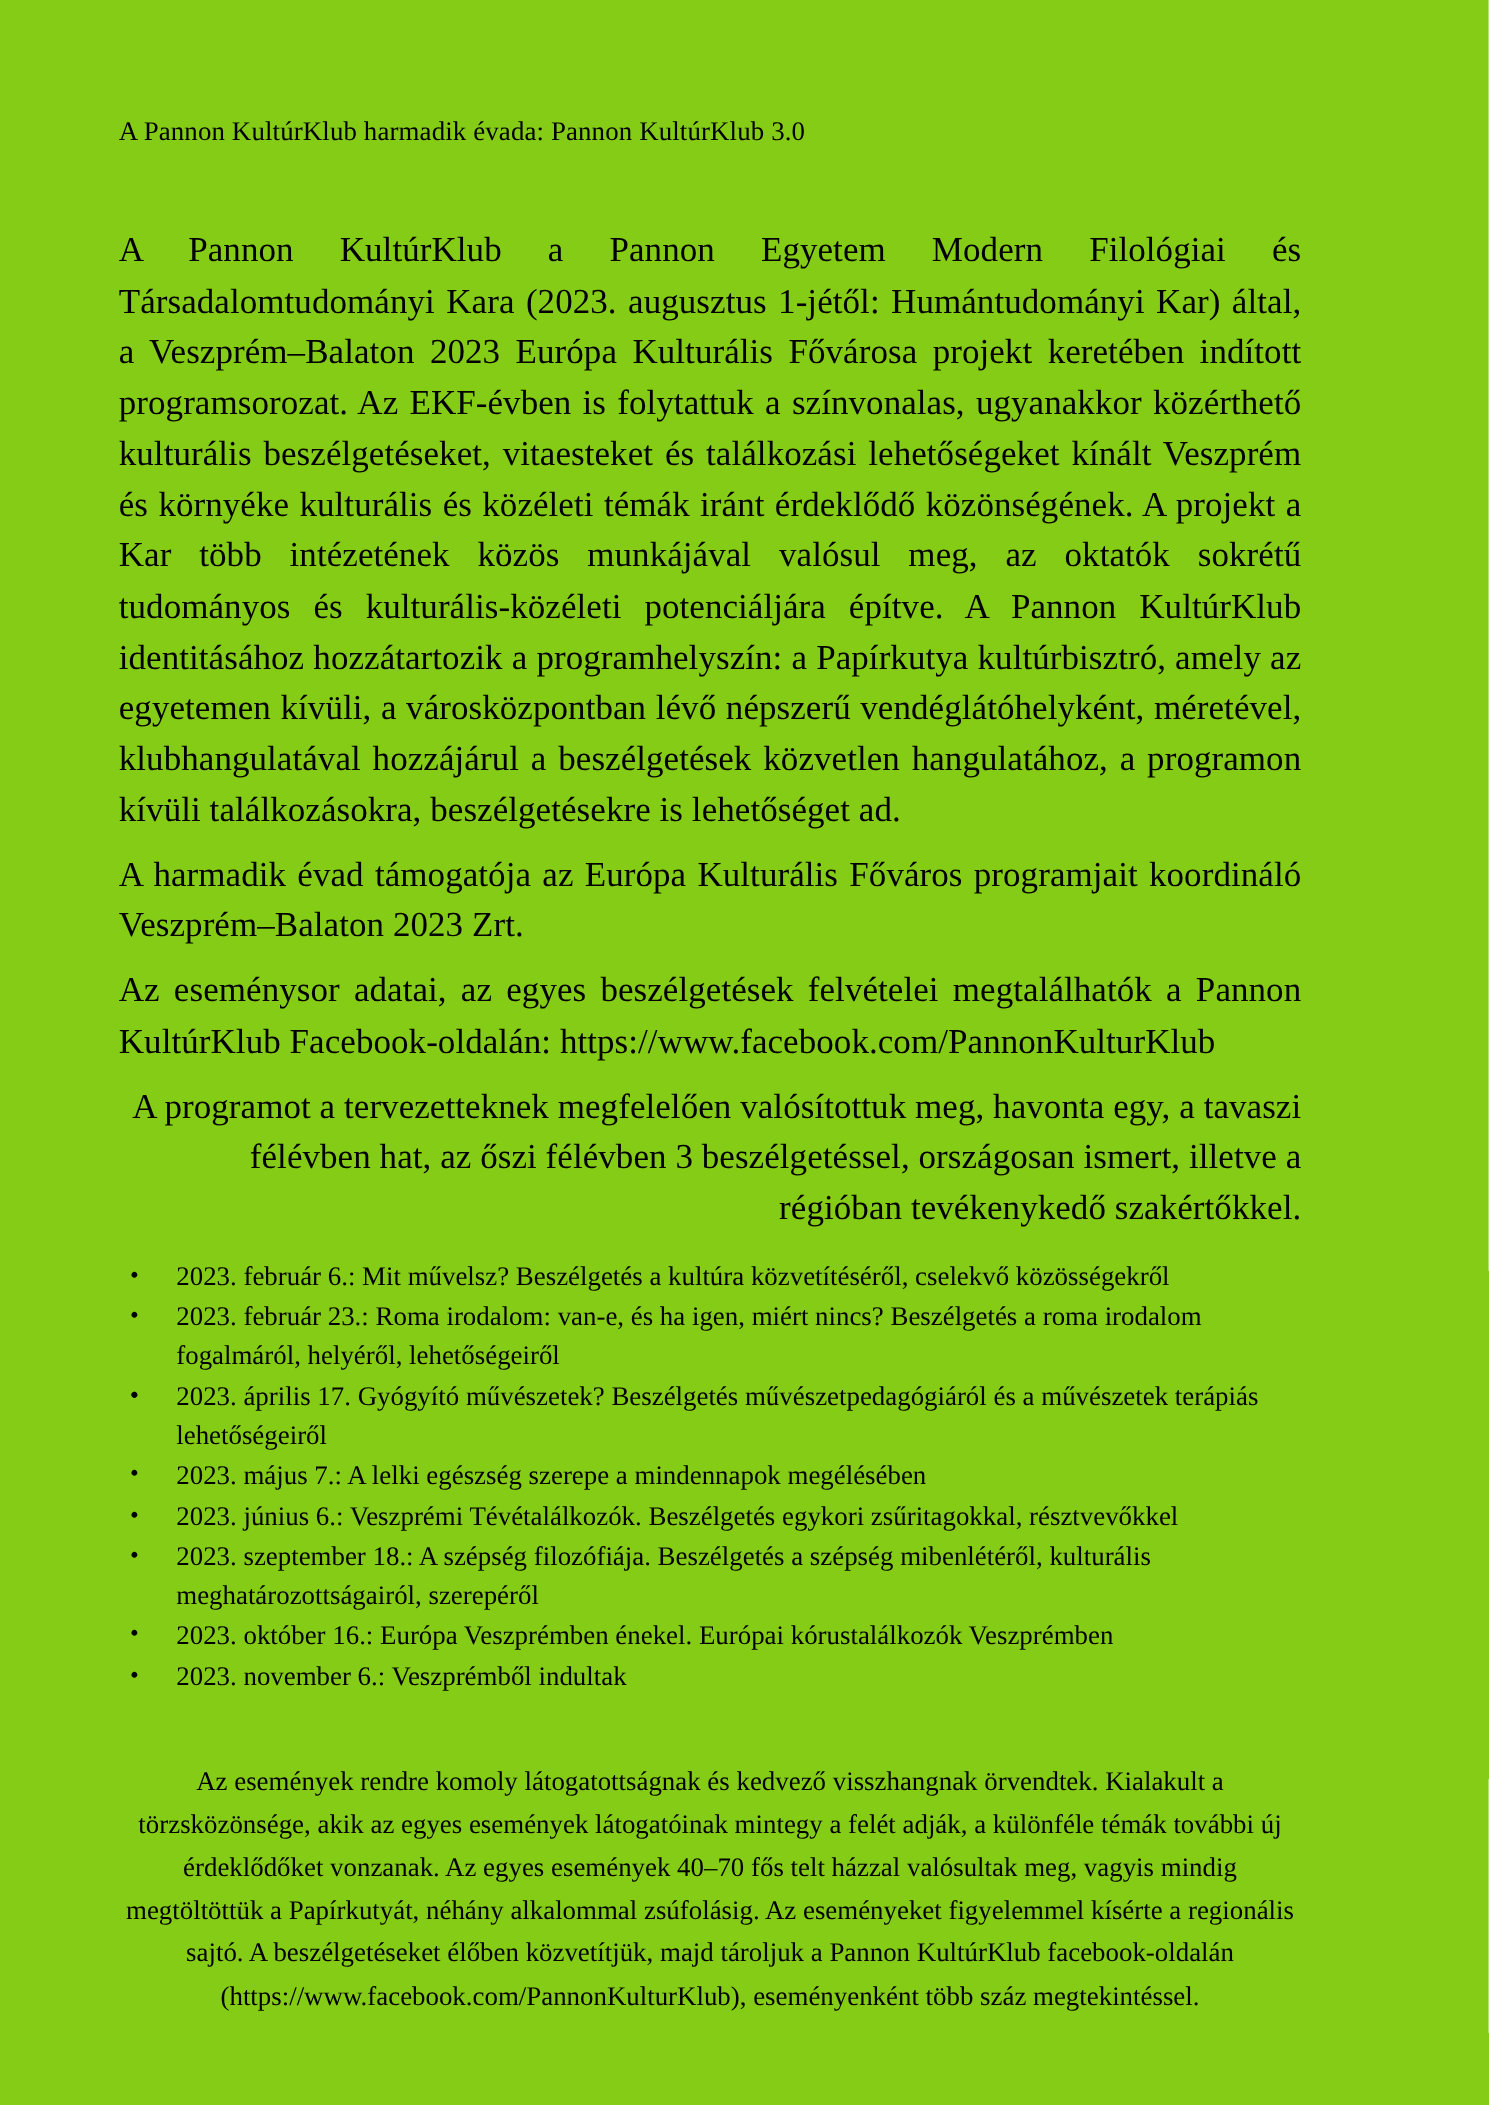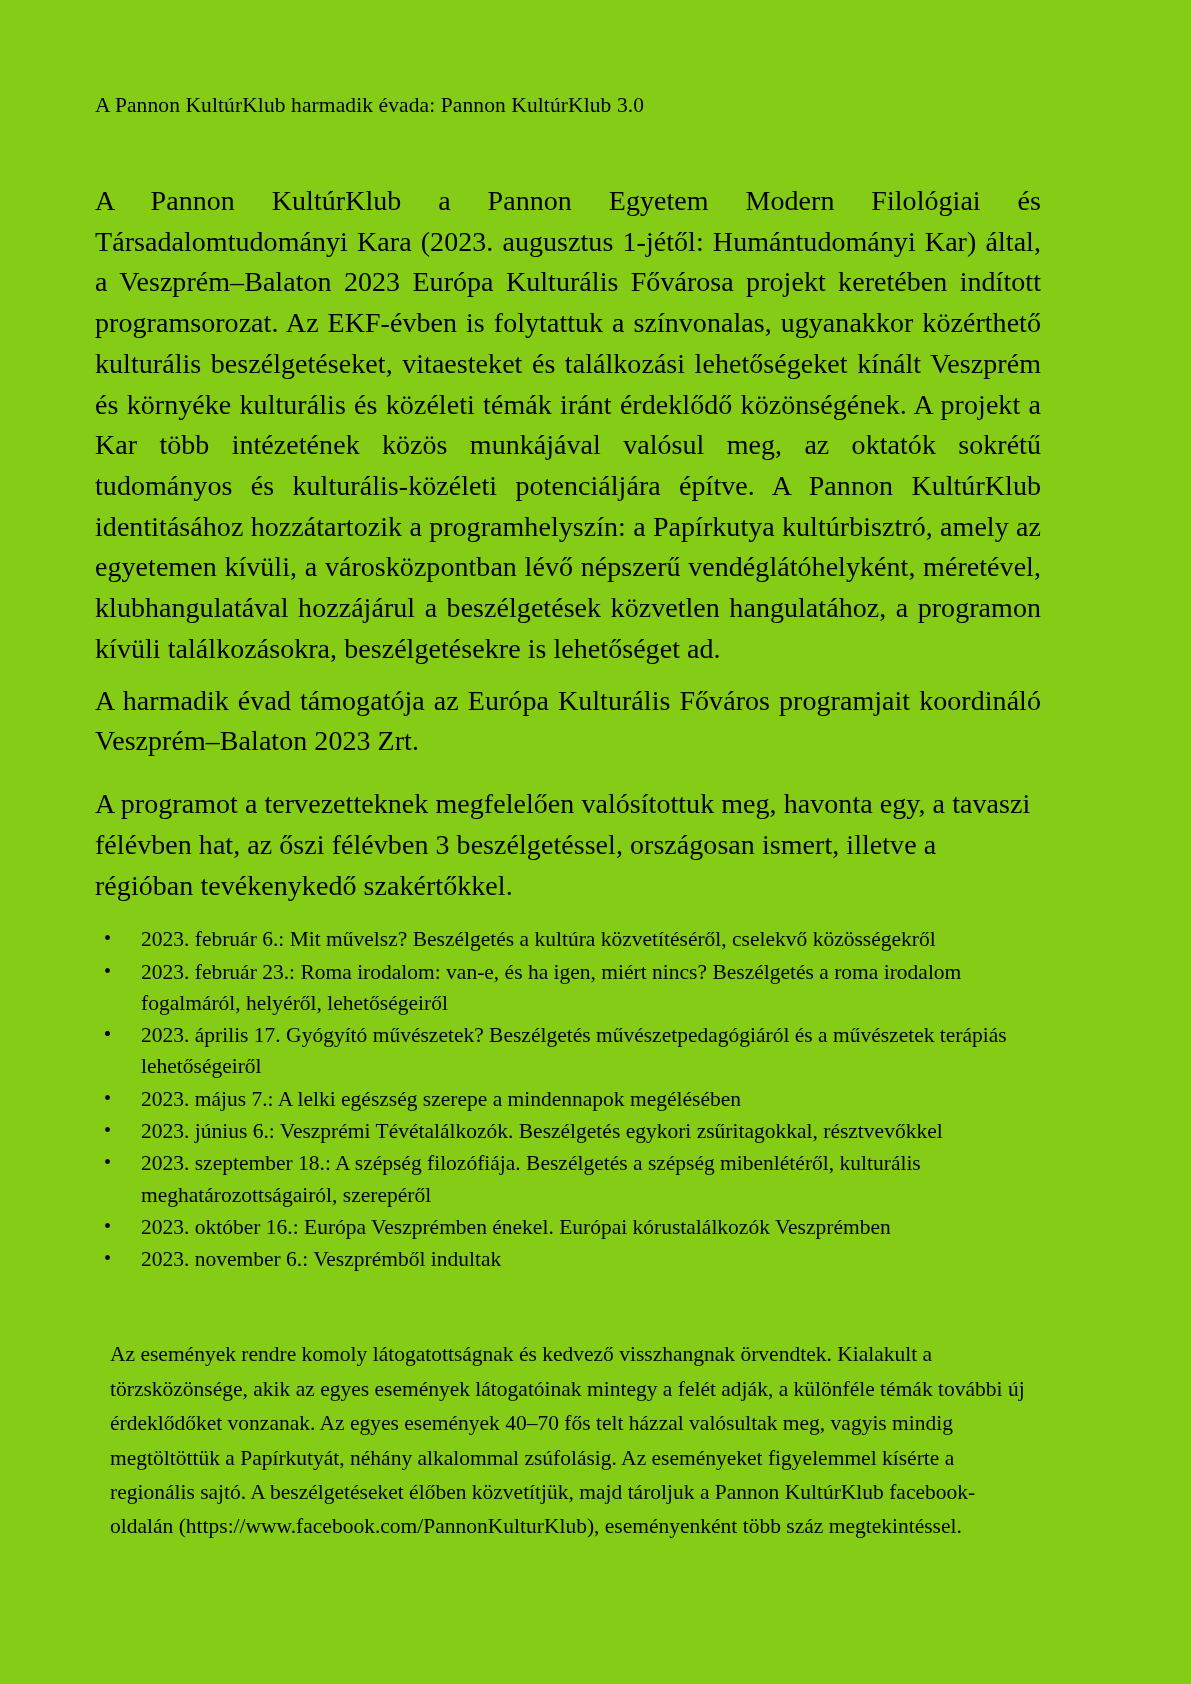--- a/index.html
+++ b/index.html
@@ -35,21 +35,21 @@
   }
   .body-para {
     font-size: 28px;
     line-height: 1.455;
     margin: 0 0 0 0;
     text-align: justify;
     text-justify: inter-word;
     letter-spacing: 0.05px;
   }
   .body-para.nojust {
-    text-align: left;
+    text-align: right;
   }
   .para-gap {
     height: 11px;
   }
   .bullet-list {
     list-style: none;
     margin: 18px 0 0 0;
     padding: 0;
   }
   .bullet-item {
@@ -67,42 +67,43 @@
     top: 0;
     font-size: 20px;
     line-height: 1.455;
   }
   .tail-gap {
     height: 46px;
   }
   .closing-para {
     font-size: 21.5px;
     line-height: 1.60;
-    text-align: left;
-    margin: 15px;
+    text-align: center;
+    margin: 4px;
     max-width: 950px;
   }
 </style>
 </head>
 <body>
 
 <div class="page">
 
   <h1 class="doc-title">A Pannon KultúrKlub harmadik évada: Pannon KultúrKlub 3.0</h1>
 
   <div class="spacer-after-title"></div>
 
   <p class="body-para">A Pannon KultúrKlub a Pannon Egyetem Modern Filológiai és Társadalomtudományi Kara (2023. augusztus 1-jétől: Humántudományi Kar) által, a Veszprém–Balaton 2023 Európa Kulturális Fővárosa projekt keretében indított programsorozat. Az EKF-évben is folytattuk a színvonalas, ugyanakkor közérthető kulturális beszélgetéseket, vitaesteket és találkozási lehetőségeket kínált Veszprém és környéke kulturális és közéleti témák iránt érdeklődő közönségének. A projekt a Kar több intézetének közös munkájával valósul meg, az oktatók sokrétű tudományos és kulturális-közéleti potenciáljára építve. A Pannon KultúrKlub identitásához hozzátartozik a programhelyszín: a Papírkutya kultúrbisztró, amely az egyetemen kívüli, a városközpontban lévő népszerű vendéglátóhelyként, méretével, klubhangulatával hozzájárul a beszélgetések közvetlen hangulatához, a programon kívüli találkozásokra, beszélgetésekre is lehetőséget ad.</p>
 
   <div class="para-gap"></div>
 
   <p class="body-para">A harmadik évad támogatója az Európa Kulturális Főváros programjait koordináló Veszprém–Balaton 2023 Zrt.</p>
 
   <div class="para-gap"></div>
 
+  <p class="body-para">Az eseménysor adatai, az egyes beszélgetések felvételei megtalálhatók a Pannon KultúrKlub Facebook-oldalán: https://www.facebook.com/PannonKulturKlub</p>
 
   <div class="para-gap"></div>
 
   <p class="body-para nojust">A programot a tervezetteknek megfelelően valósítottuk meg, havonta egy, a tavaszi félévben hat, az őszi félévben 3 beszélgetéssel, országosan ismert, illetve a régióban tevékenykedő szakértőkkel.</p>
 
   <ul class="bullet-list" id="event-list">
       <li class="bullet-item"><span class="bullet-dot">•</span><span>2023. február 6.: Mit művelsz? Beszélgetés a kultúra közvetítéséről, cselekvő közösségekről</span></li>
       <li class="bullet-item"><span class="bullet-dot">•</span><span>2023. február 23.: Roma irodalom: van-e, és ha igen, miért nincs? Beszélgetés a roma irodalom fogalmáról, helyéről, lehetőségeiről</span></li>
       <li class="bullet-item"><span class="bullet-dot">•</span></li>
       <li class="bullet-item"><span class="bullet-dot">•</span><span>2023. április 17. Gyógyító művészetek? Beszélgetés művészetpedagógiáról és a művészetek terápiás lehetőségeiről</span></li>

